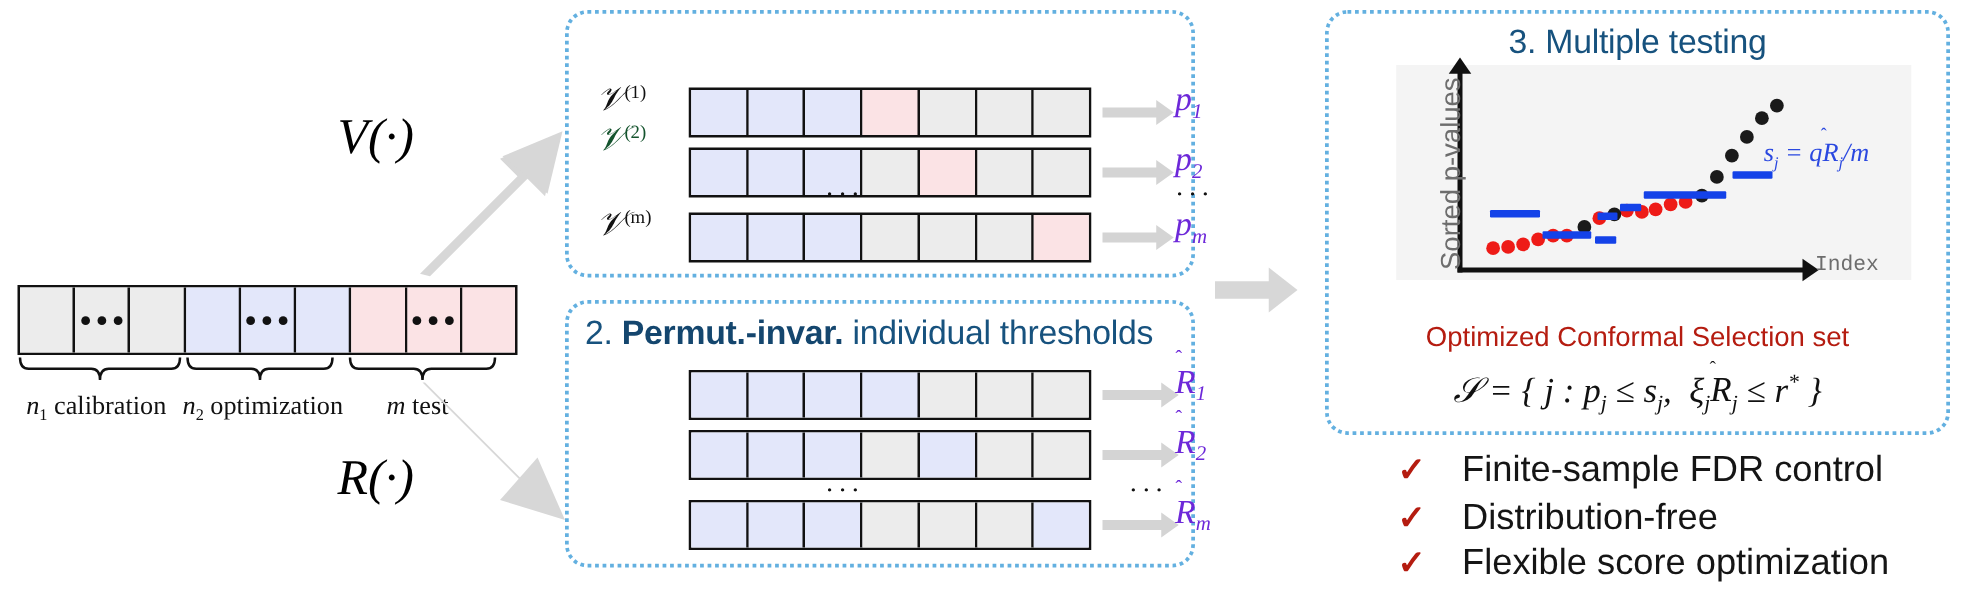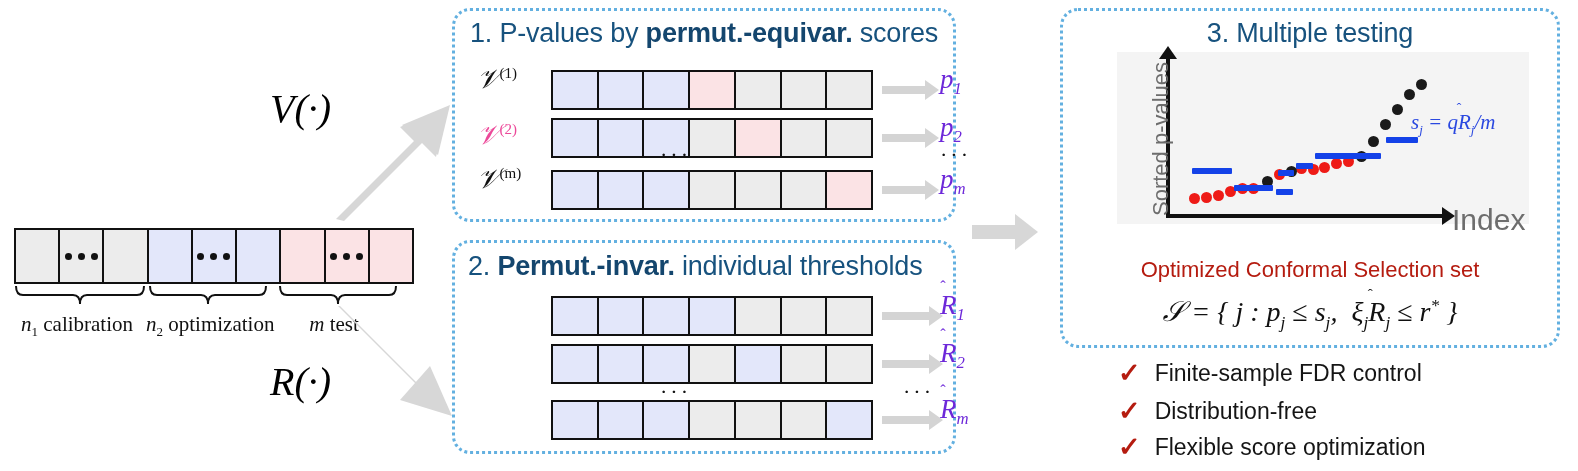--- a/index.html
+++ b/index.html
@@ -62,33 +62,33 @@
 
   
   .plotbg{position:absolute;background:#f4f4f4;}
   .axis-v{position:absolute;width:4px;background:#111;}
   .axis-v:before{content:"";position:absolute;top:-10px;left:-7px;
     border-bottom:13px solid #111;border-left:9px solid transparent;border-right:9px solid transparent;}
   .axis-h{position:absolute;height:4px;background:#111;}
   .axis-h:after{content:"";position:absolute;right:-11px;top:-7px;
     border-left:13px solid #111;border-top:9px solid transparent;border-bottom:9px solid transparent;}
   .ylab{position:absolute;color:#6d6d6d;font-size:22px;transform-origin:0 0;transform:rotate(-90deg);white-space:nowrap;}
-  .xlab{position:absolute;color:#6d6d6d;font-size:30px;white-space:nowrap;}
+  .xlab{position:absolute;color:#6d6d6d;font-size:17px;white-space:nowrap;font-family:Liberation Mono, monospace;}
   .dot{position:absolute;border-radius:50%;}
   .seg{position:absolute;height:6px;background:#1442e8;border-radius:1px;}
   .sformula{position:absolute;color:#2a48e0;font-family:"Liberation Serif",serif;font-style:italic;font-size:21px;white-space:nowrap;}
 
   
   .redtitle{position:absolute;color:#b51c10;font-size:22px;white-space:nowrap;}
   .setformula{position:absolute;font-family:"Liberation Serif",serif;font-style:italic;color:#111;font-size:28px;white-space:nowrap;}
 
   
   .checkrow{position:absolute;display:flex;align-items:center;gap:14px;white-space:nowrap;}
   .chk{color:#b51c10;font-size:27px;font-weight:bold;line-height:1;}
-  .chktext{color:#151515;font-size:23px;}
+  .chktext{color:#151515;font-size:29px;margin-left:15px;}
 
   sub{font-size:0.62em;}
   sup{font-size:0.62em;}
 </style>
 </head>
 <body>
 
 <div id="stage">
 
   <div class="strip" id="data-strip" style="left:14px;top:228px;width:400px;height:56px;">
@@ -148,38 +148,35 @@
   <svg class="abs" style="left:330px;top:300px;width:130px;height:120px;" viewBox="0 0 130 120">
     <path d="M8,6 L86,84 L100,70 L118,112 L74,98 L88,84 L10,6 Z" fill="#d7d7d7"></path>
     <polygon points="100,66 122,116 70,100" fill="#d7d7d7"></polygon>
   </svg>
   <div class="mathscript abs" style="left:270px;top:358px;font-size:40px;">
     <span>R(·)</span>
   </div>
 
   <div class="panel" style="left:452px;top:8px;width:504px;height:214px;"></div>
 
-  <div class="panel-title" style="left:470px;top:18px;">
-    <span>1. P-values by </span><b>permut.-equivar.</b><span> scores</span>
-  </div>
 
   <div id="panel1-rows">
       <div class="abs mathscript" style="left: 477px; top: 64px; font-size: 27px; color: rgb(17, 17, 17);"><span style="font-family:'Liberation Serif',serif;">𝒱</span><sup style="font-size:15px;font-style:normal;">(1)</sup></div>
       <div class="rowstrip" style="left: 551px; top: 70px; width: 322px; height: 40px;">
         <div class="c" style="flex: 1 1 0%; background: rgb(227, 231, 250);"></div>
         <div class="c" style="flex: 1 1 0%; background: rgb(227, 231, 250);"></div>
         <div class="c" style="flex: 1 1 0%; background: rgb(227, 231, 250);"></div>
         <div class="c" style="flex: 1 1 0%; background: rgb(251, 227, 229);"></div>
         <div class="c" style="flex: 1 1 0%; background: rgb(236, 236, 236);"></div>
         <div class="c" style="flex: 1 1 0%; background: rgb(236, 236, 236);"></div>
         <div class="c" style="flex: 1 1 0%; background: rgb(236, 236, 236);"></div>
       </div>
       <div class="arrow-thin" style="left: 882px; top: 86px; width: 44px;"></div>
       <div class="abs math" style="left: 940px; top: 64px; font-size: 27px;">p<sub>1</sub></div>
-      <div class="abs mathscript" style="left: 477px; top: 120px; font-size: 27px; color: #ec4899;"><span style="font-family:'Liberation Serif',serif;">𝒱</span><sup style="font-size:15px;font-style:normal;">(2)</sup></div>
+      <div class="abs mathscript" style="left: 477px; top: 96px; font-size: 27px; color: #14532d;"><span style="font-family:'Liberation Serif',serif;">𝒱</span><sup style="font-size:15px;font-style:normal;">(2)</sup></div>
       <div class="rowstrip" style="left: 551px; top: 118px; width: 322px; height: 40px;">
         <div class="c" style="flex: 1 1 0%; background: rgb(227, 231, 250);"></div>
         <div class="c" style="flex: 1 1 0%; background: rgb(227, 231, 250);"></div>
         <div class="c" style="flex: 1 1 0%; background: rgb(227, 231, 250);"></div>
         <div class="c" style="flex: 1 1 0%; background: rgb(236, 236, 236);"></div>
         <div class="c" style="flex: 1 1 0%; background: rgb(251, 227, 229);"></div>
         <div class="c" style="flex: 1 1 0%; background: rgb(236, 236, 236);"></div>
         <div class="c" style="flex: 1 1 0%; background: rgb(236, 236, 236);"></div>
       </div>
       <div class="arrow-thin" style="left: 882px; top: 134px; width: 44px;"></div>

